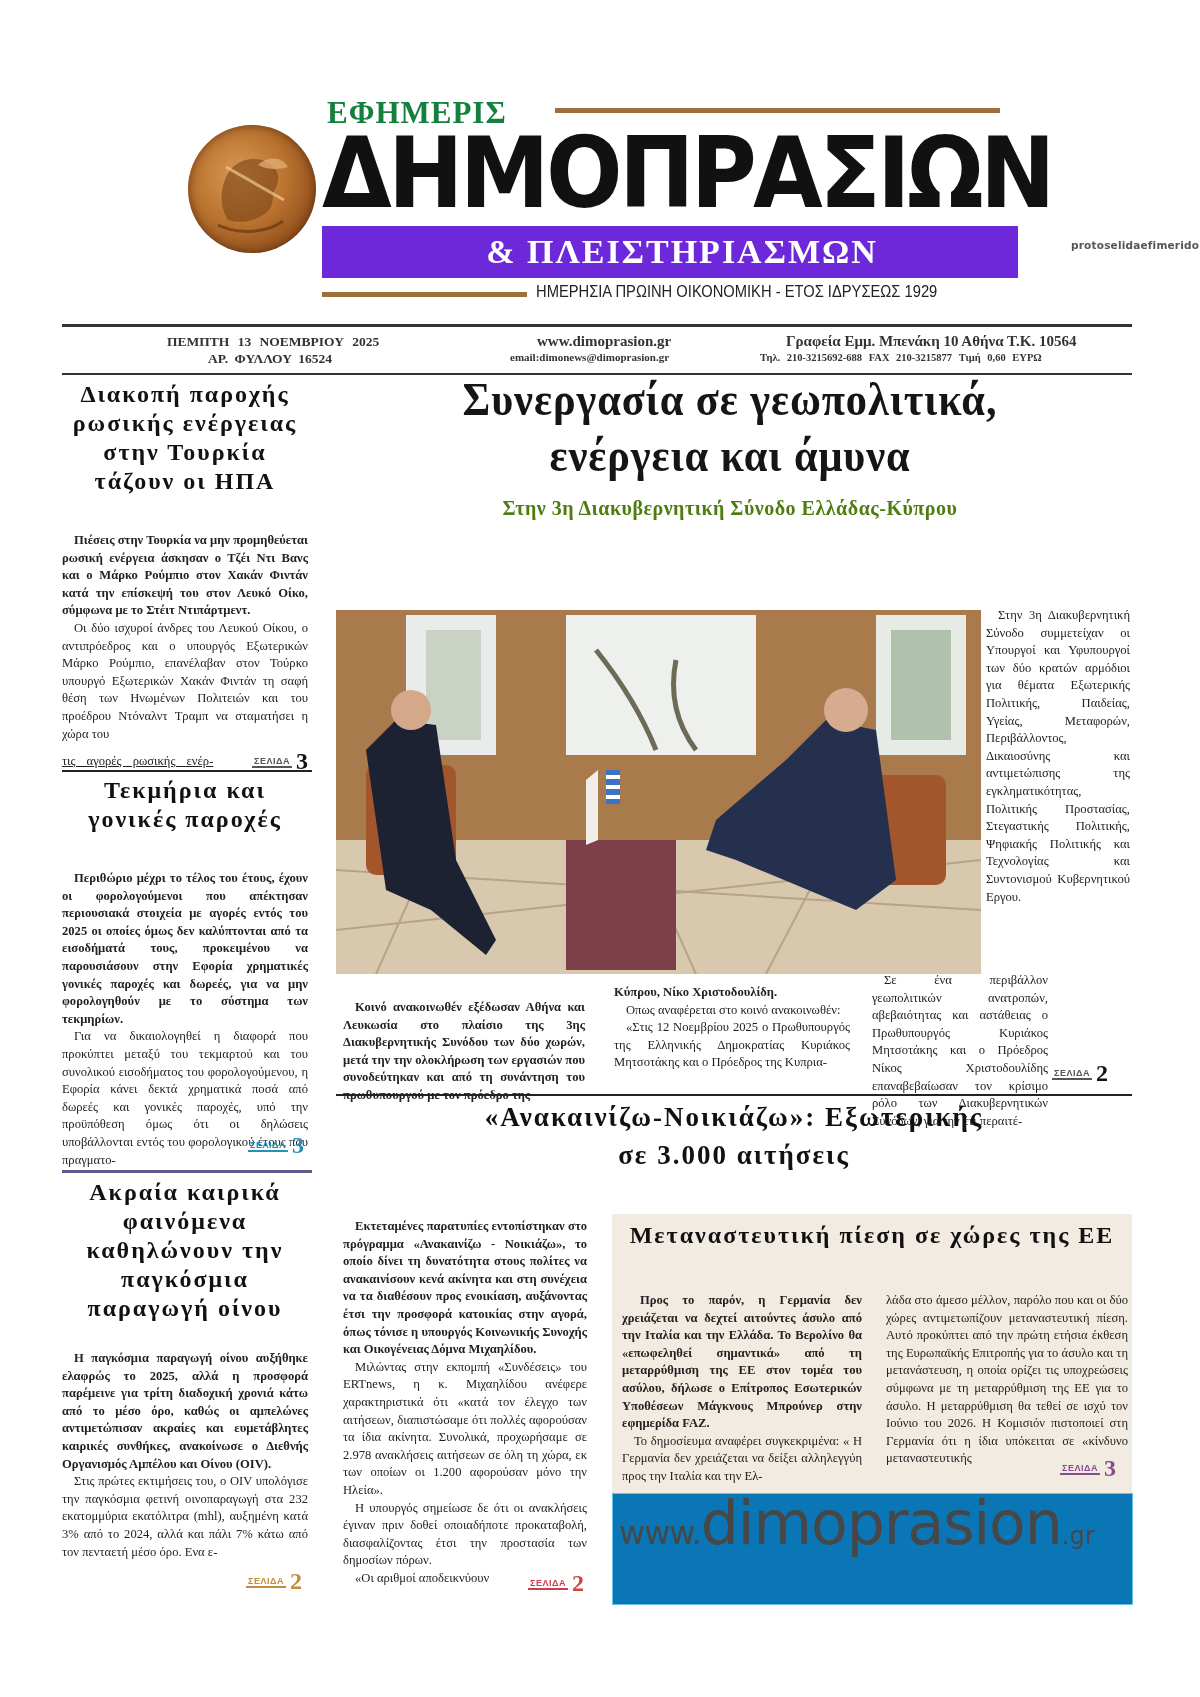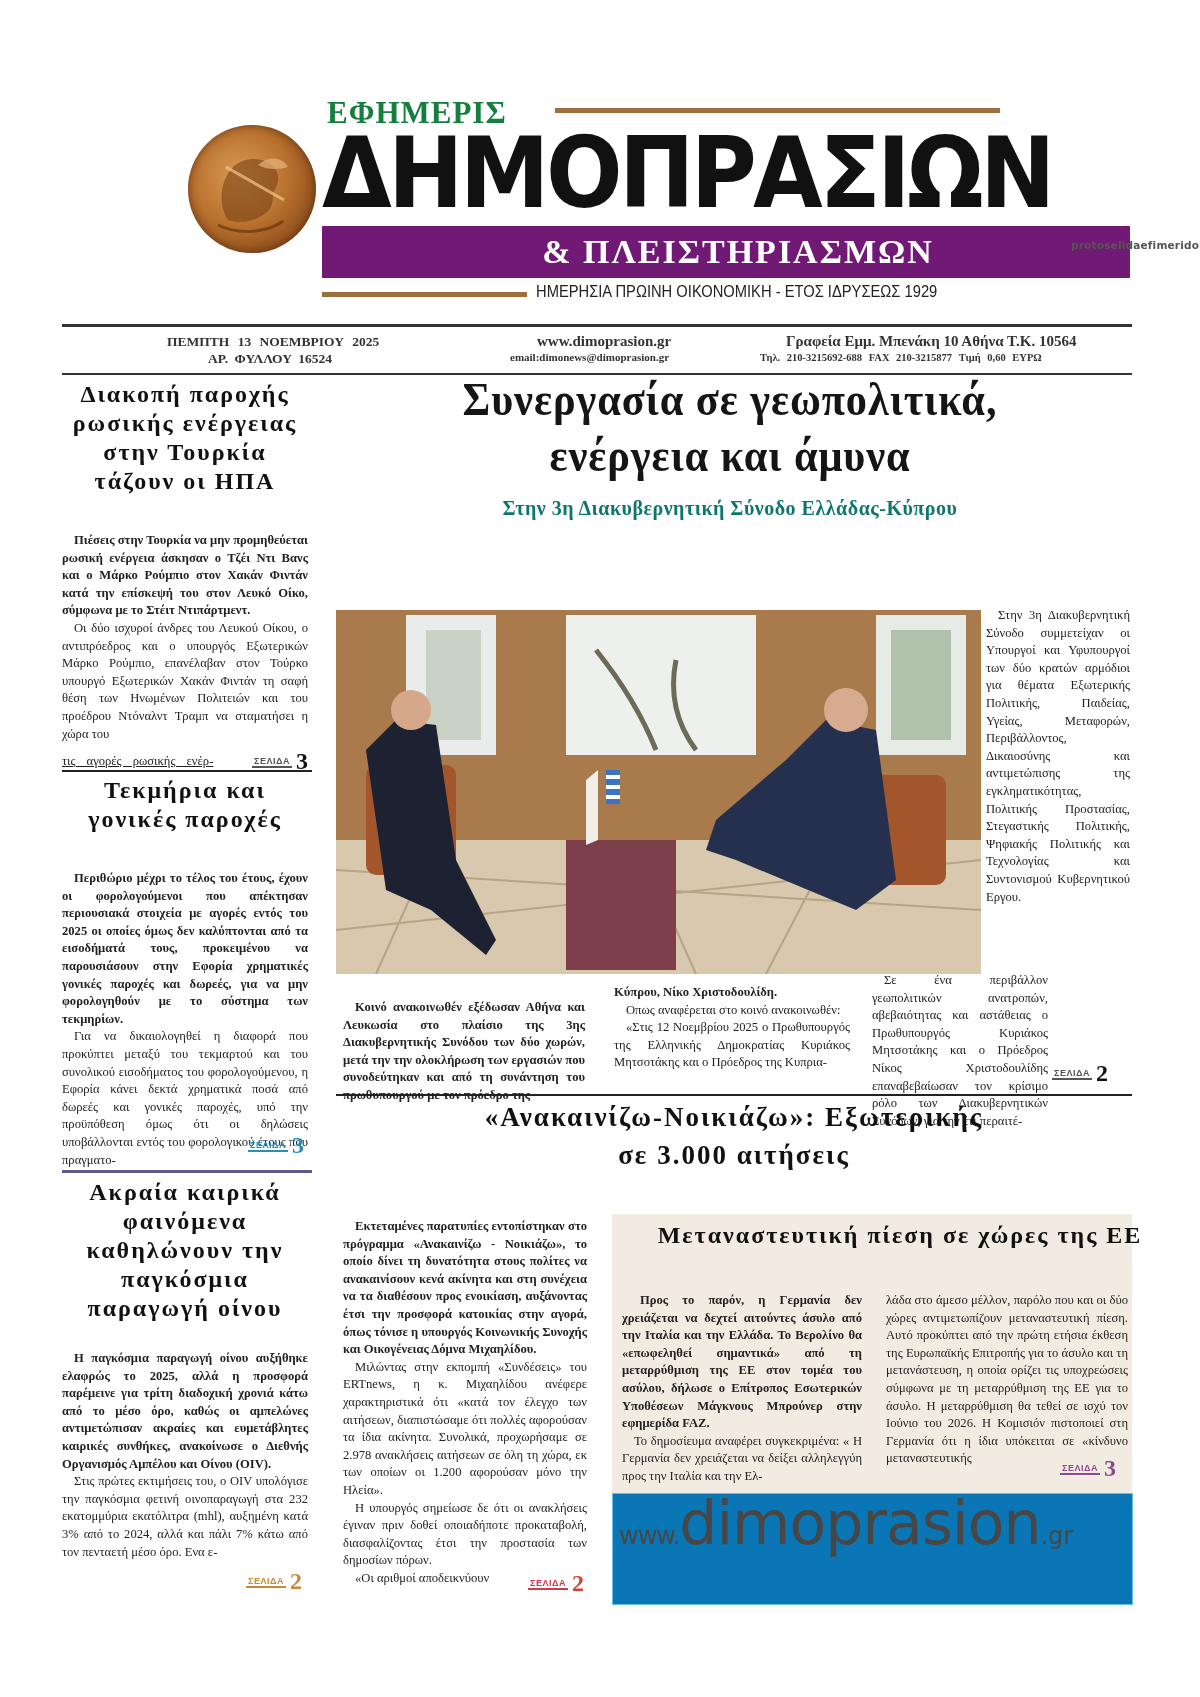--- a/index.html
+++ b/index.html
@@ -11,21 +11,21 @@
   .coin { left: 188px; top: 125px; width: 128px; height: 128px; border-radius: 50%;
     background: radial-gradient(circle at 40% 40%, #d99a55 0%, #b9712e 45%, #8a4a1a 80%, #6b3510 100%);
     box-shadow: inset 0 0 10px rgba(60,25,5,0.6); }
   .coin svg { width: 100%; height: 100%; }
   .eph { left: 327px; top: 95px; font-family: "Liberation Serif", serif; font-weight: bold;
     font-size: 31px; letter-spacing: 1px; color: #15803d; }
   .topline { left: 555px; top: 108px; width: 445px; height: 5px; background: #9c6f3d; }
   .bigtitle { left: 322px; top: 118px; width: 680px; height: 110px; font-family: "DejaVu Sans", sans-serif;
     font-weight: bold; font-size: 98px; color: #111; letter-spacing: -4px; line-height: 110px;
     transform: scaleX(0.92); transform-origin: left; white-space: nowrap; }
-  .goldbar { left: 322px; top: 226px; width: 808px; height: 52px; background: #701a75;
+  .goldbar { left: 322px; top: 226px; width: 696px; height: 52px; background: #6d28d9;
     color: #fff; font-family: "Liberation Serif", serif; font-weight: bold; font-size: 34px;
     letter-spacing: 2px; text-align: center; line-height: 52px; padding-left: 24px; }
   .bottomline { left: 322px; top: 292px; width: 205px; height: 5px; background: #9c6f3d; }
   .tagline { left: 536px; top: 283px; font-family: "Liberation Sans", sans-serif; font-size: 16px; color: #222;
     transform: scaleX(0.92); transform-origin: left; white-space: nowrap; }
   .watermark { left: 1023px; top: 239px; font-family: "DejaVu Sans", sans-serif; font-weight: bold;
     font-size: 10.5px; color: #555; letter-spacing: 0.2px; margin-left: 48px; }
 
   
   .rule-thick { left: 62px; width: 1070px; height: 3px; background: #333; }
@@ -34,37 +34,37 @@
   .info-web { left: 537px; top: 333px; font-size: 15px; font-weight: bold; color: #333; }
   .info-email { left: 510px; top: 351px; font-size: 11px; font-weight: bold; color: #333; }
   .info-addr { left: 786px; top: 333px; font-size: 15px; font-weight: bold; color: #333; }
   .info-tel { left: 760px; top: 352px; font-size: 10.5px; font-weight: bold; color: #333; word-spacing: 4px; }
 
   
   .h-side { font-family: "Liberation Serif", serif; font-weight: bold; font-size: 24px; text-align: center;
     letter-spacing: 2px; line-height: 29px; color: #111; }
   .h-main { font-family: "Liberation Serif", serif; font-weight: bold; font-size: 46px; text-align: center;
     line-height: 56px; color: #151515; transform: scaleX(0.92); letter-spacing: 1px; }
-  .h-sub { font-family: "Liberation Serif", serif; font-weight: bold; font-size: 20px; text-align: center; color: #0f766e; letter-spacing: 0.5px; }
+  .h-sub { font-family: "Liberation Serif", serif; font-weight: bold; font-size: 20px; text-align: center; color: #4d7c0f; letter-spacing: 0.5px; }
 
   .body-text { font-family: "Liberation Serif", serif; font-size: 12.6px; line-height: 17.6px; text-align: justify; color: #222; }
   .body-text p { text-indent: 12px; }
   .lead { font-weight: bold; }
 
   .seldia { display: inline-flex; align-items: center; gap: 4px; }
   .seldia .lbl { font-family: "Liberation Sans", sans-serif; font-size: 9px; font-weight: bold; border-bottom: 2px solid;
     padding: 0 2px; letter-spacing: 0.5px; }
   .seldia .num { font-family: "Liberation Serif", serif; font-size: 24px; font-weight: bold; }
 
   .photo { left: 336px; top: 610px; width: 645px; height: 364px; overflow: hidden; background: #b58a5c; }
 
   .migr-box { left: 612px; top: 1214px; width: 520px; height: 280px; background: #f2ebe2; }
   .banner { left: 612px; top: 1493px; width: 521px; height: 112px; background: #0a76b6; border: 1px solid #66c0ea; }
   .banner-text { position: absolute; left: 6px; top: -6px; font-family: "DejaVu Sans", sans-serif; color: #474747; white-space: nowrap; }
-  .banner-text .www { font-size: 24px; letter-spacing: -1px; }
+  .banner-text .www { font-size: 32px; letter-spacing: -1px; }
   .banner-text .dom { font-size: 60px; letter-spacing: -1px; }
   .banner-text .tld { font-size: 24px; }
 </style>
 </head>
 <body>
 
 <div class="abs coin">
   <svg viewBox="0 0 128 128">
     <path d="M40 95 C30 80 32 55 45 42 C58 30 80 32 88 45 C92 52 90 60 86 66 C84 72 86 80 80 86 C72 94 56 100 40 95Z" fill="#7a4216" opacity="0.6"></path>
     <path d="M38 42 L96 75" stroke="#f0c890" stroke-width="3" opacity="0.7"></path>
@@ -185,21 +185,21 @@
   <p>Μιλώντας στην εκπομπή «Συνδέσεις» του ERTnews, η κ. Μιχαηλίδου ανέφερε χαρακτηριστικά ότι «κατά τον έλεγχο των αιτήσεων, διαπιστώσαμε ότι πολλές αφορούσαν τα ίδια ακίνητα. Συνολικά, προχωρήσαμε σε 2.978 ανακλήσεις αιτήσεων σε όλη τη χώρα, εκ των οποίων οι 1.200 αφορούσαν μόνο την Ηλεία».</p>
   <p>Η υπουργός σημείωσε δε ότι οι ανακλήσεις έγιναν πριν δοθεί οποιαδήποτε προκαταβολή, διασφαλίζοντας έτσι την προστασία των δημοσίων πόρων.</p>
   <p>«Οι αριθμοί αποδεικνύουν</p>
 </div>
 <div class="abs seldia" style="left:528px; top:1570px;">
   <span class="lbl" style="color:#d03a4a; border-color:#d03a4a;">ΣΕΛΙΔΑ</span>
   <span class="num" style="color:#d0453a;">2</span>
 </div>
 
 <div class="abs migr-box"></div>
-<div class="abs h-side" style="left:640px; top:1221px; width:520px; font-size:24px;">Μεταναστευτική πίεση σε χώρες της ΕΕ</div>
+<div class="abs h-side" style="left:612px; top:1221px; width:520px; font-size:24px;">Μεταναστευτική πίεση σε χώρες της ΕΕ</div>
 <div class="abs body-text" style="left:622px; top:1292px; width:240px;">
   <p class="lead" style="text-indent:18px;">Προς το παρόν, η Γερμανία δεν χρειάζεται να δεχτεί αιτούντες άσυλο από την Ιταλία και την Ελλάδα. Το Βερολίνο θα «επωφεληθεί σημαντικά» από τη μεταρρύθμιση της ΕΕ στον τομέα του ασύλου, δήλωσε ο Επίτροπος Εσωτερικών Υποθέσεων Μάγκνους Μπρούνερ στην εφημερίδα FAZ.</p>
   <p>Το δημοσίευμα αναφέρει συγκεκριμένα: « Η Γερμανία δεν χρειάζεται να δείξει αλληλεγγύη προς την Ιταλία και την Ελ-</p>
 </div>
 <div class="abs body-text" style="left:886px; top:1292px; width:242px;">
   <p style="text-indent:0;">λάδα στο άμεσο μέλλον, παρόλο που και οι δύο χώρες αντιμετωπίζουν μεταναστευτική πίεση. Αυτό προκύπτει από την πρώτη ετήσια έκθεση της Ευρωπαϊκής Επιτροπής για το άσυλο και τη μετανάστευση, η οποία ορίζει τις υποχρεώσεις σύμφωνα με τη μεταρρύθμιση της ΕΕ για το άσυλο. Η μεταρρύθμιση θα τεθεί σε ισχύ τον Ιούνιο του 2026. Η Κομισιόν πιστοποιεί στη Γερμανία ότι η ίδια υπόκειται σε «κίνδυνο μεταναστευτικής</p>
 </div>
 <div class="abs seldia" style="left:1060px; top:1455px;">
   <span class="lbl" style="color:#8a4a8e; border-color:#8a4a8e;">ΣΕΛΙΔΑ</span>
   <span class="num" style="color:#8a4a8e;">3</span>

